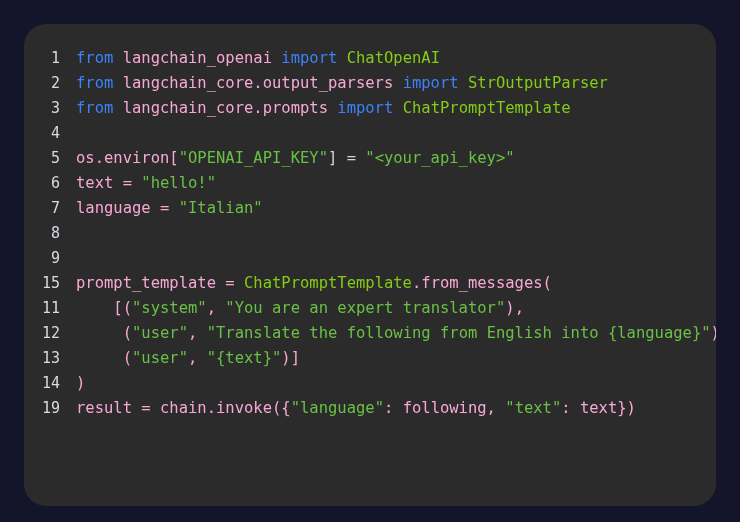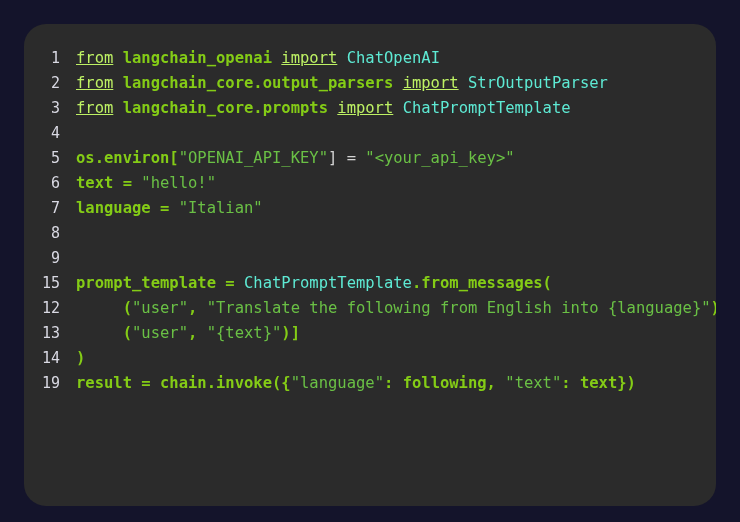--- a/index.html
+++ b/index.html
@@ -44,40 +44,41 @@
     padding-right: 16px;
     color: #d9d9e3;
     font-size: 15px;
     user-select: none;
   }
   .lc {
     flex: 1;
     color: #d4d4d4;
     white-space: pre;
   }
-  .tok-kw  { color: #bef264; text-decoration: underline; }
+  .tok-kw  { color: #3b82f6; }
   .tok-str { color: #6ac045; }
-  .tok-cls { color: #5eead4; text-align: right; }
-  .tok-var { color: #84cc16; font-weight: bold; }
+  .tok-cls { color: #84cc16; text-align: right; }
+  .tok-var { color: #f9a8d4; }
   .tok-op  { color: #d4d4d4; }
   .tok-pipe{ color: #b07bd4; }
 </style>
 </head>
 <body>
 
 <div id="code-card">
   <div class="code-lines">
       <div class="code-line"><span class="ln">1</span><span class="lc"><span class="tok-kw">from</span><span class="tok-var"> langchain_openai </span><span class="tok-kw">import</span><span class="tok-var"> </span><span class="tok-cls">ChatOpenAI</span></span></div>
       <div class="code-line"><span class="ln">2</span><span class="lc"><span class="tok-kw">from</span><span class="tok-var"> langchain_core.output_parsers </span><span class="tok-kw">import</span><span class="tok-var"> </span><span class="tok-cls">StrOutputParser</span></span></div>
       <div class="code-line"><span class="ln">3</span><span class="lc"><span class="tok-kw">from</span><span class="tok-var"> langchain_core.prompts </span><span class="tok-kw">import</span><span class="tok-var"> </span><span class="tok-cls">ChatPromptTemplate</span></span></div>
       <div class="code-line"><span class="ln">4</span><span class="lc"></span></div>
       <div class="code-line"><span class="ln">5</span><span class="lc"><span class="tok-var">os.environ[</span><span class="tok-str">"OPENAI_API_KEY"</span><span class="tok-op">] = </span><span class="tok-str">"&lt;your_api_key&gt;"</span></span></div>
       <div class="code-line"><span class="ln">6</span><span class="lc"><span class="tok-var">text = </span><span class="tok-str">"hello!"</span></span></div>
       <div class="code-line"><span class="ln">7</span><span class="lc"><span class="tok-var">language = </span><span class="tok-str">"Italian"</span></span></div>
       <div class="code-line"><span class="ln">8</span><span class="lc"></span></div>
       <div class="code-line"><span class="ln">9</span><span class="lc"></span></div>
       <div class="code-line"><span class="ln">15</span><span class="lc"><span class="tok-var">prompt_template = </span><span class="tok-cls">ChatPromptTemplate</span><span class="tok-var">.from_messages(</span></span></div>
+      <div class="code-line"><span class="ln">11</span><span class="lc"><span class="tok-var">    [(</span><span class="tok-str">"system"</span><span class="tok-var">, </span><span class="tok-str">"You are an expert translator"</span><span class="tok-var">),</span></span></div>
       <div class="code-line"><span class="ln">12</span><span class="lc"><span class="tok-var">     (</span><span class="tok-str">"user"</span><span class="tok-var">, </span><span class="tok-str">"Translate the following from English into {language}"</span><span class="tok-var">),</span></span></div>
       <div class="code-line"><span class="ln">13</span><span class="lc"><span class="tok-var">     (</span><span class="tok-str">"user"</span><span class="tok-var">, </span><span class="tok-str">"{text}"</span><span class="tok-var">)]</span></span></div>
       <div class="code-line"><span class="ln">14</span><span class="lc"><span class="tok-var">)</span></span></div>
       <div class="code-line"><span class="ln">19</span><span class="lc"><span class="tok-var">result = chain.invoke({</span><span class="tok-str">"language"</span><span class="tok-var">: following, </span><span class="tok-str">"text"</span><span class="tok-var">: text})</span></span></div>
     </div>
 </div>
 
 </body></html>

